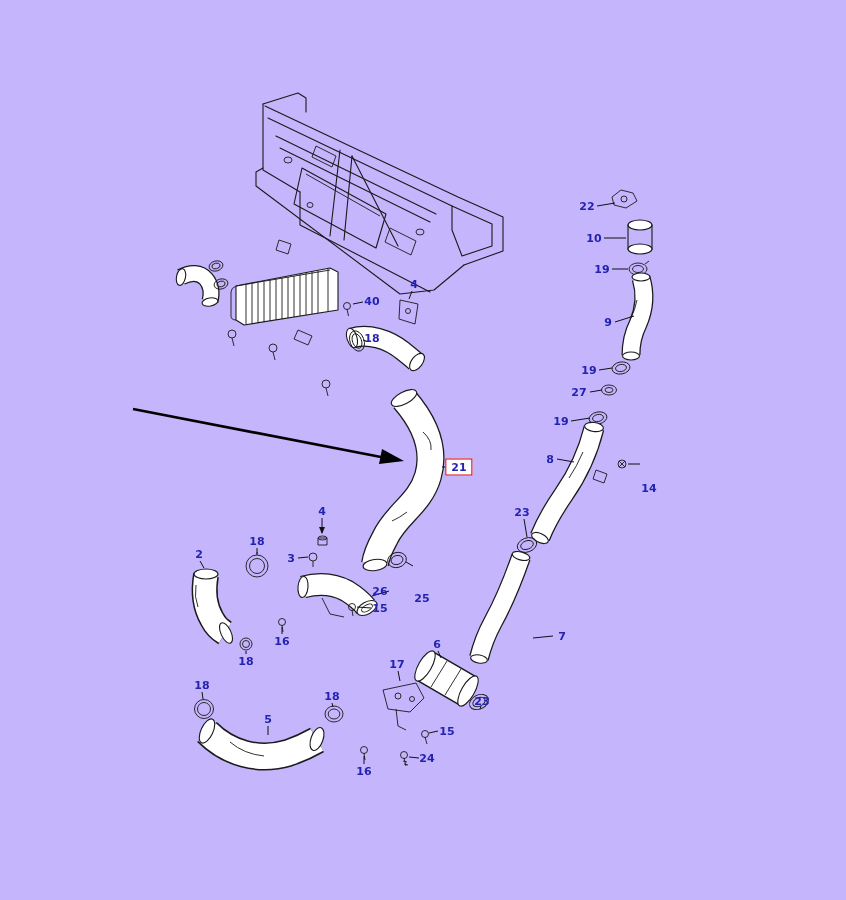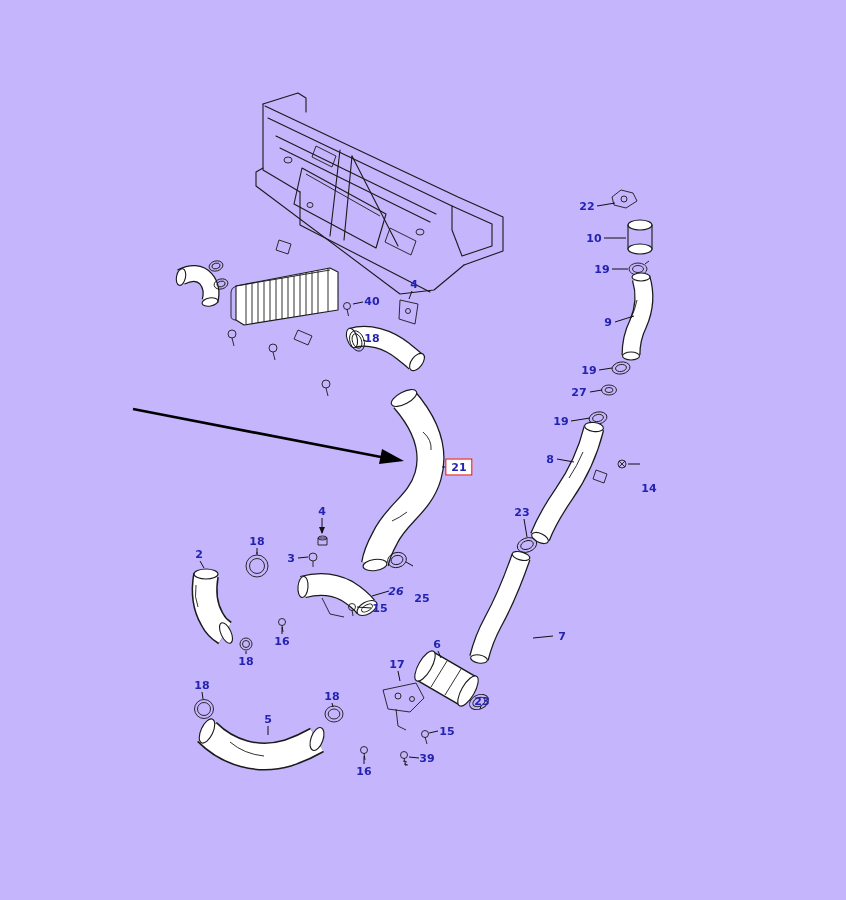--- a/index.html
+++ b/index.html
@@ -324,30 +324,30 @@
       <div class="part-label" style="left: 550px; top: 459px;">8</div>
       <div class="part-label" style="left: 649px; top: 488px;">14</div>
       <div class="part-label" style="left: 522px; top: 512px;">23</div>
       <div class="part-label" style="left: 414px; top: 284px;">4</div>
       <div class="part-label" style="left: 372px; top: 301px;">40</div>
       <div class="part-label" style="left: 372px; top: 338px;">18</div>
       <div class="part-label highlighted" style="left: 459px; top: 467px;">21</div>
       <div class="part-label" style="left: 322px; top: 511px;">4</div>
       <div class="part-label" style="left: 291px; top: 558px;">3</div>
       <div class="part-label" style="left: 422px; top: 598px;">25</div>
-      <div class="part-label" style="left: 396px; top: 591px; font-style: italic;">26</div>
+      <div class="part-label" style="left: 380px; top: 591px;">26</div>
       <div class="part-label" style="left: 380px; top: 608px;">15</div>
       <div class="part-label" style="left: 257px; top: 541px;">18</div>
       <div class="part-label" style="left: 199px; top: 554px;">2</div>
       <div class="part-label" style="left: 282px; top: 641px;">16</div>
       <div class="part-label" style="left: 246px; top: 661px;">18</div>
       <div class="part-label" style="left: 202px; top: 685px;">18</div>
       <div class="part-label" style="left: 268px; top: 719px;">5</div>
       <div class="part-label" style="left: 332px; top: 696px;">18</div>
       <div class="part-label" style="left: 397px; top: 664px; text-align: right;">17</div>
       <div class="part-label" style="left: 437px; top: 644px;">6</div>
       <div class="part-label" style="left: 482px; top: 701px;">23</div>
       <div class="part-label" style="left: 562px; top: 636px;">7</div>
       <div class="part-label" style="left: 447px; top: 731px;">15</div>
       <div class="part-label" style="left: 364px; top: 771px;">16</div>
-      <div class="part-label" style="left: 427px; top: 758px;">39</div>
+      <div class="part-label" style="left: 427px; top: 758px;">24</div>
     </div>
 </div>
 
 </body></html>

